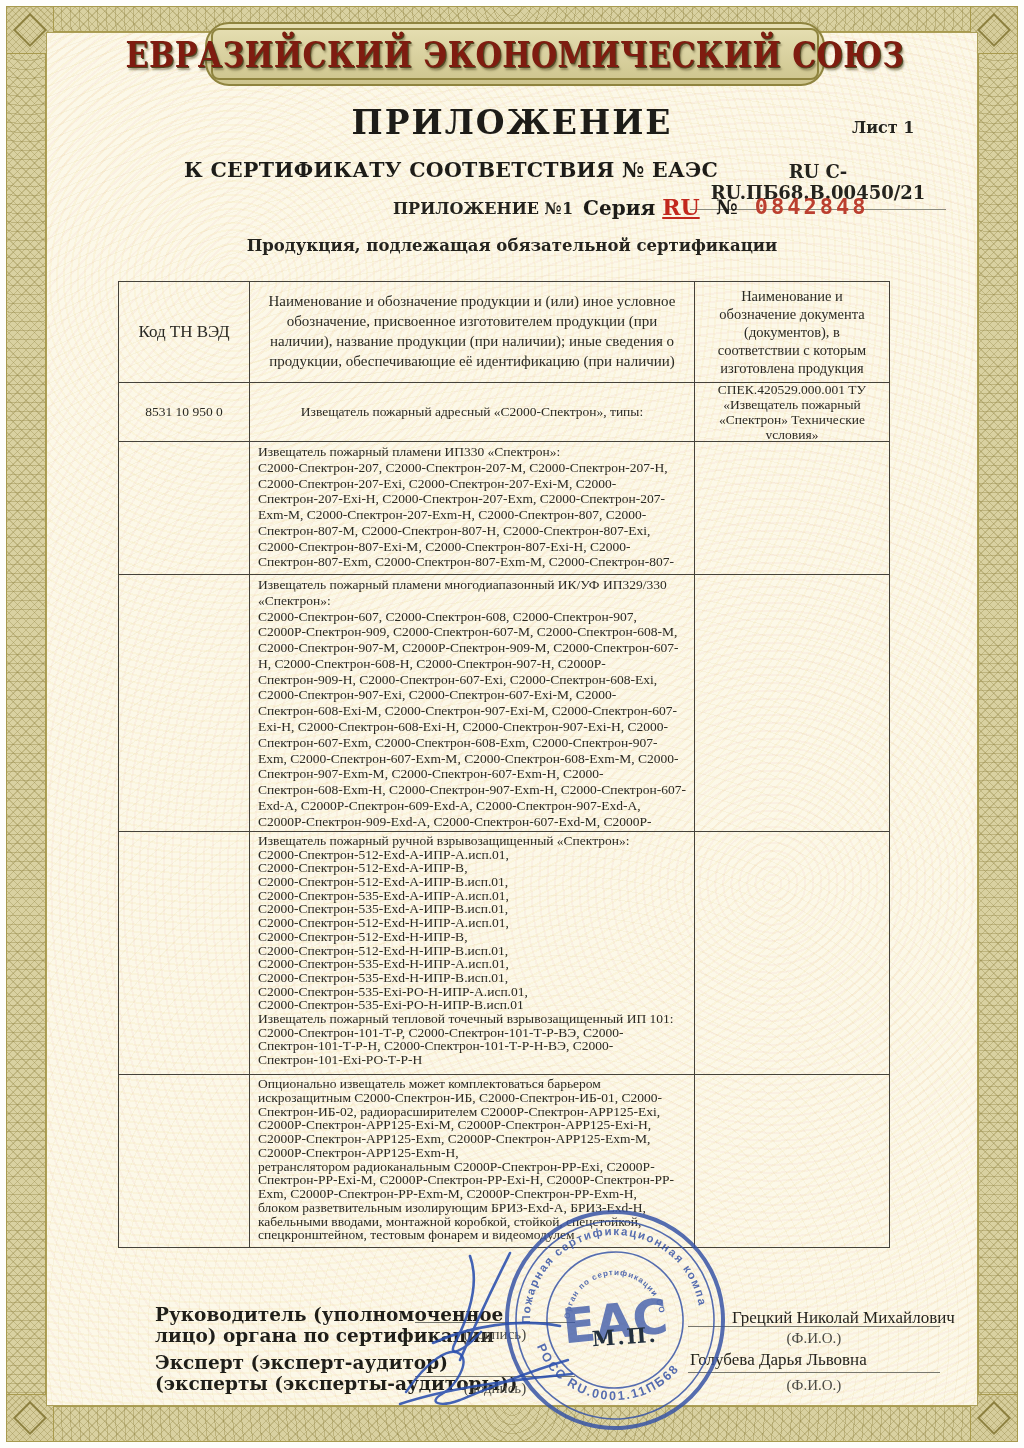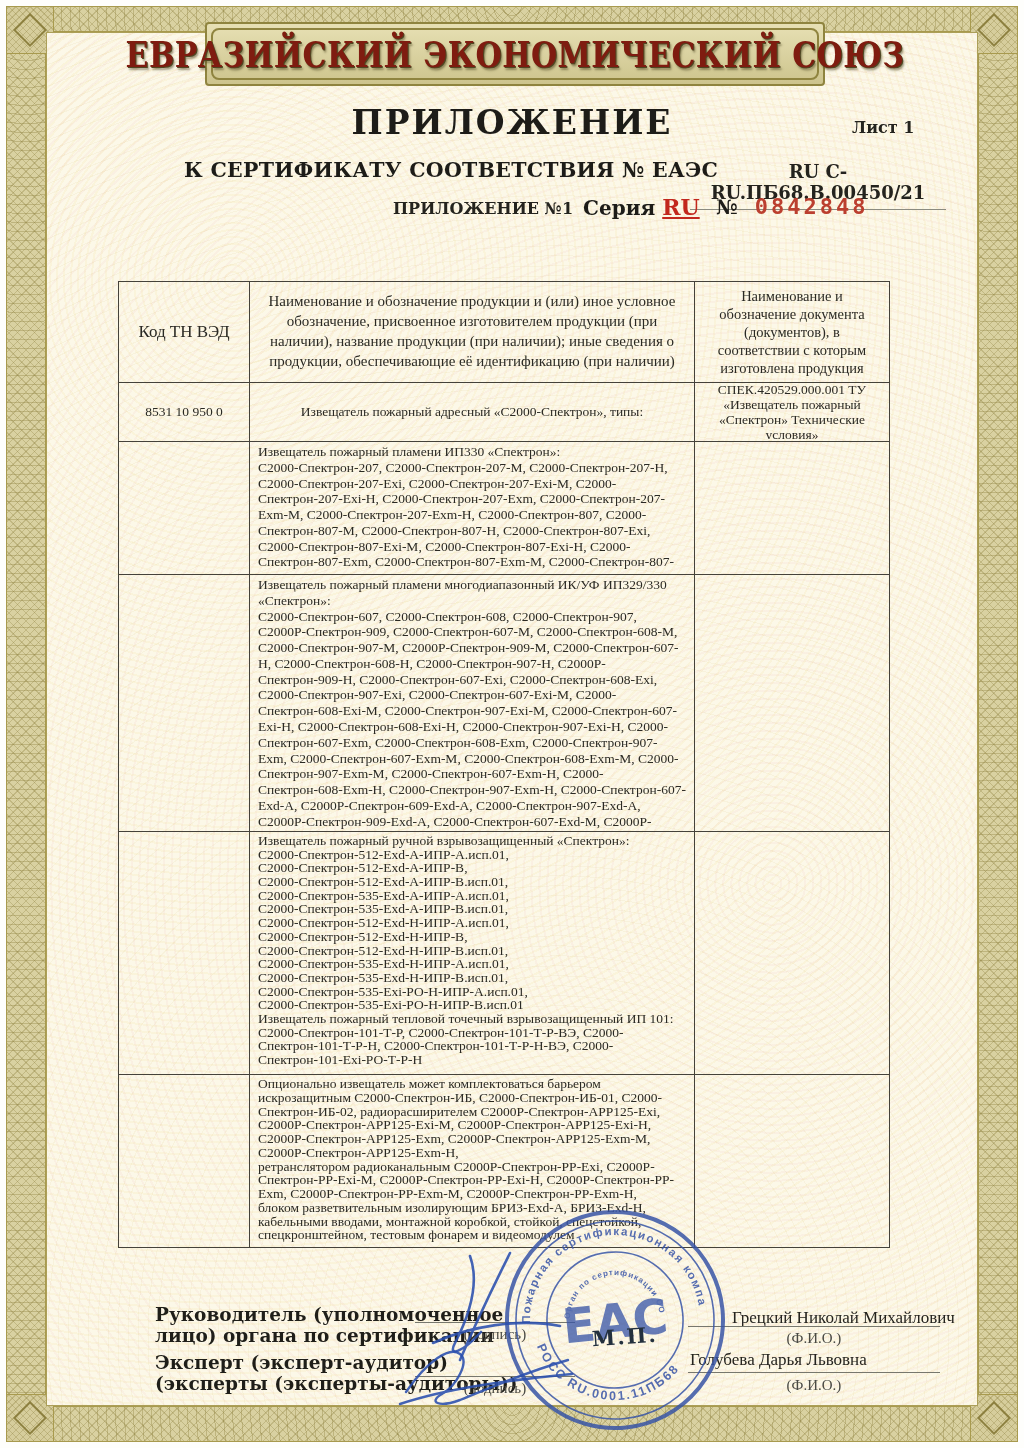--- a/index.html
+++ b/index.html
@@ -29,21 +29,21 @@
   .page{position:absolute;left:46px;top:32px;right:46px;bottom:42px;
       border:1.5px solid #ac9f58;
       background:
         repeating-radial-gradient(circle at 20% 18%, rgba(235,205,100,.10) 0 2px, transparent 2px 7px),
         repeating-radial-gradient(circle at 78% 62%, rgba(226,140,150,.07) 0 2px, transparent 2px 8px),
         repeating-radial-gradient(circle at 55% 95%, rgba(200,170,80,.08) 0 1px, transparent 1px 10px),
         #fcf8e8;}
 
   
   .banner{position:absolute;left:205px;top:22px;width:620px;height:64px;border:2px solid #8f843f;
-      border-radius:4px;background:linear-gradient(#e7e0b4,#cdc48d);padding:4px;box-sizing:border-box;z-index:3;}
+      border-radius:24px;background:linear-gradient(#e7e0b4,#cdc48d);padding:4px;box-sizing:border-box;z-index:3;}
   .banner-in{width:100%;height:100%;border:2px solid #8f843f;border-radius:8px;display:flex;
       align-items:center;justify-content:center;box-sizing:border-box;}
   .banner-title{font-family:"DejaVu Serif",serif;font-weight:bold;font-size:30px;color:#7f1c10;
       letter-spacing:0.5px;transform:scaleY(1.2);white-space:nowrap;
       text-shadow:1px 1px 0 #4f4722,2px 2px 2px rgba(79,71,34,.55);}
 
   .abs{position:absolute;}
   .serif-b{font-family:"DejaVu Serif",serif;font-weight:bold;}
   .doc-title{left:0;right:0;top:103px;text-align:center;font-size:33px;letter-spacing:2px;color:#1d1c18;}
   .sheet{left:852px;top:118px;font-size:16px;color:#24231e;}
@@ -117,20 +117,21 @@
   <div class="abs serif-b cert-number">RU С-RU.ПБ68.В.00450/21</div>
   <div class="abs serif-b appendix">ПРИЛОЖЕНИЕ №1</div>
   <div class="abs serif-b series">
     <span>Серия</span>
     <b>RU</b>
   </div>
   <div class="abs serif-b blankno">
     <span>№</span>
     <span class="blank-digits">0842848</span>
   </div>
+  <div class="abs serif-b caption">Продукция, подлежащая обязательной сертификации</div>
 
   <table class="products">
     <tbody>
         <tr class="hdr">
       <td class="c1">
             <div class="cell h-hdr c1-t" style="display:flex;align-items:center;justify-content:center;">Код ТН ВЭД</div>
           </td>
       <td class="c2">
             <div class="cell h-hdr c2-t" style="display:flex;align-items:center;justify-content:center;">Наименование и обозначение продукции и (или) иное условное обозначение, присвоенное изготовителем продукции (при наличии), название продукции (при наличии); иные сведения о продукции, обеспечивающие её идентификацию (при наличии)</div>
           </td>

